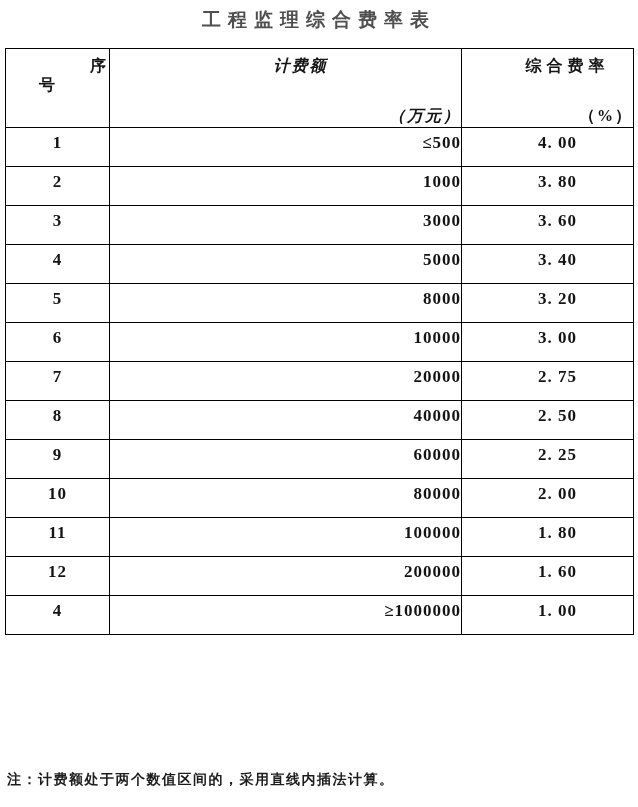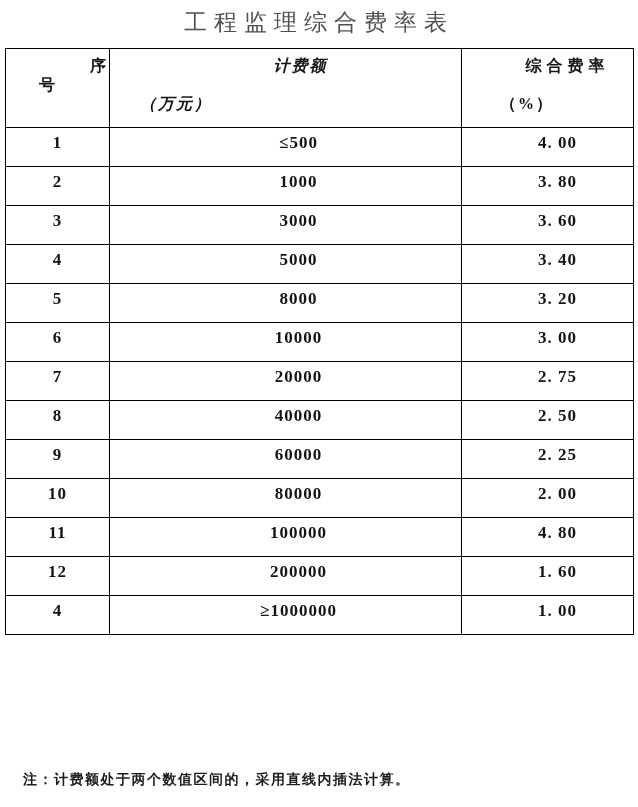--- a/index.html
+++ b/index.html
@@ -8,22 +8,22 @@
     background: #ffffff;
     position: relative;
     font-family: "Liberation Serif", "DejaVu Serif", serif;
     color: #141414;
     overflow: hidden;
   }
   .page-title {
     position: absolute;
     top: 7px; left: 0; width: 638px;
     text-align: center;
-    font-size: 23px;
-    font-weight: normal;
+    font-size: 19px;
+    font-weight: bold;
     letter-spacing: 7px;
     color: #4f4f4f;
     white-space: nowrap;
   }
   table.rate-table {
     position: absolute;
     top: 48px; left: 5px;
     width: 628px;
     border-collapse: collapse;
     table-layout: fixed;
@@ -39,36 +39,36 @@
     overflow: hidden;
   }
   thead tr { height: 79px; }
   tbody tr { height: 39px; }
   th { font-size: 16px; font-weight: bold; }
   
   .seq-line1 { text-align: right; padding: 7px 3px 0 0; line-height: 19px; }
   .seq-line2 { text-align: left; padding-left: 33px; line-height: 19px; }
   
   .hdr-line1 { text-align: center; padding-top: 7px; line-height: 20px; letter-spacing: 2px; }
-  .hdr-line2 { text-align: left; margin-top: 18px; line-height: 20px; letter-spacing: 2px; }
+  .hdr-line2 { text-align: right; margin-top: 30px; line-height: 20px; letter-spacing: 2px; }
   th.h-amount .hdr-line1, th.h-amount .hdr-line2 { padding-left: 30px; font-style: italic; }
   th.h-rate .hdr-line1 { letter-spacing: 5px; padding-left: 40px; }
   th.h-rate .hdr-line2 { padding-left: 38px; }
   
   td {
     text-align: center;
     font-size: 17px;
     padding-top: 5px;
     letter-spacing: 1px;
   }
-  td.c-amount { padding-left: 26px; }
+  td.c-amount { padding-left: 26px; text-align: right; }
   td.c-rate  { padding-left: 20px; }
   .footnote {
     position: absolute;
-    left: 23px; top: 771px;
+    left: 7px; top: 771px;
     font-size: 14px;
     font-weight: bold;
     letter-spacing: 1.5px;
     color: #1c1c1c;
     white-space: nowrap;
   }
 </style>
 </head>
 <body>
 
@@ -145,21 +145,21 @@
     <td class="c-rate">2. 25</td>
   </tr>
         <tr>
     <td class="c-no">10</td>
     <td class="c-amount">80000</td>
     <td class="c-rate">2. 00</td>
   </tr>
         <tr>
     <td class="c-no">11</td>
     <td class="c-amount">100000</td>
-    <td class="c-rate">4. 80</td>
+    <td class="c-rate">1. 80</td>
   </tr>
         <tr>
     <td class="c-no">12</td>
     <td class="c-amount">200000</td>
     <td class="c-rate">1. 60</td>
   </tr>
         <tr>
     <td class="c-no">4</td>
     <td class="c-amount">≥1000000</td>
     <td class="c-rate">1. 00</td>

